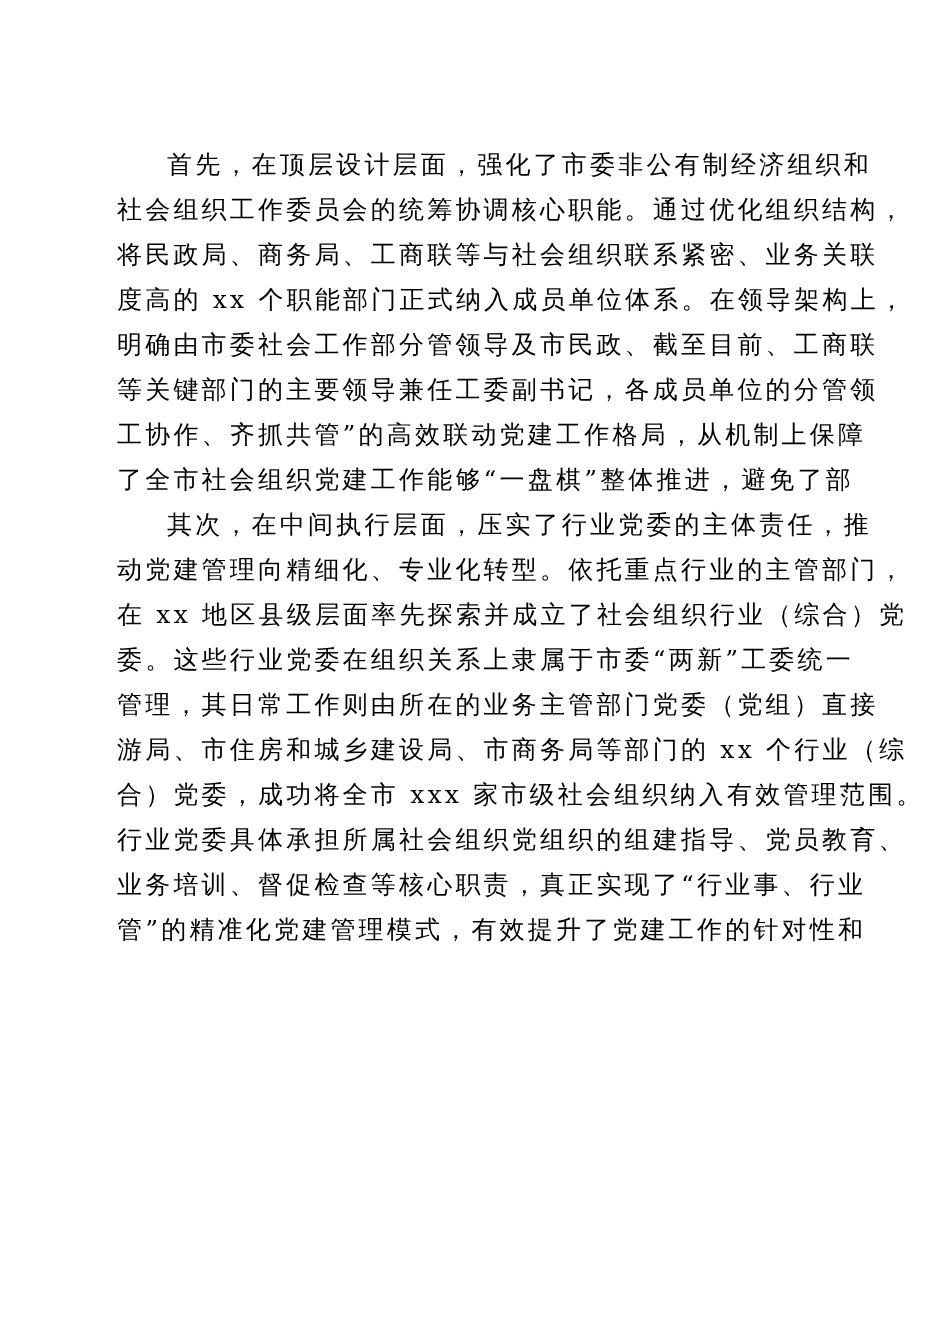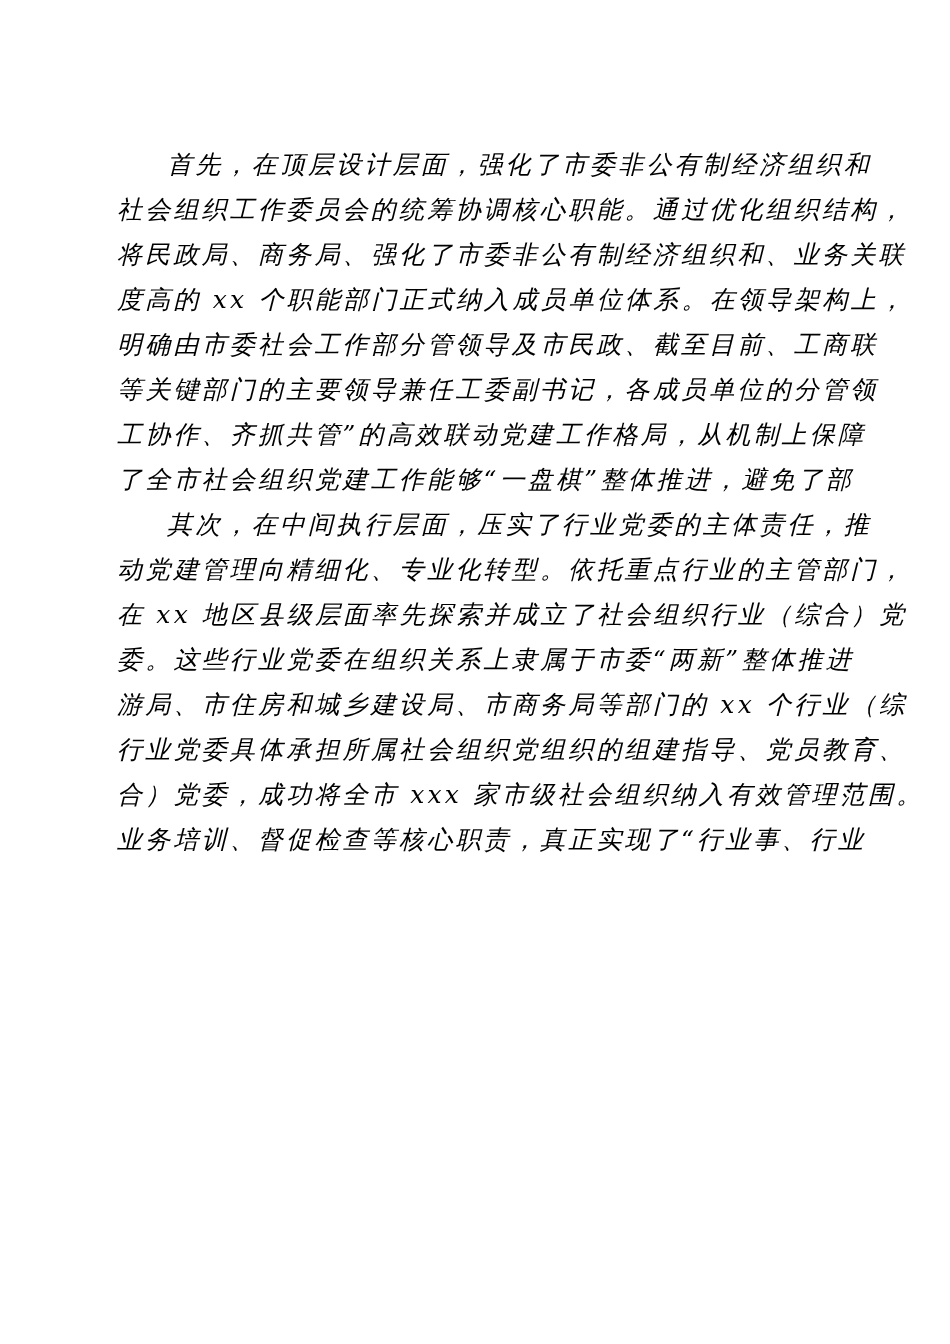--- a/index.html
+++ b/index.html
@@ -28,48 +28,49 @@
       left: 117px;
       top: 142px;
       width: 720px;
     }
     .line {
       height: 45px;
       line-height: 45px;
       font-size: 25px;
       white-space: nowrap;
       letter-spacing: 3.2px;
-      font-style: italic;
     }
     .line.indent {
       padding-left: 50px;
     }
   </style>
 </head>
 <body>
 
 <div class="page">
   <div class="text-block">
 
     <div class="paragraph">
       <div class="line indent">首先，在顶层设计层面，强化了市委非公有制经济组织和</div>
       <div class="line">社会组织工作委员会的统筹协调核心职能。通过优化组织结构，</div>
-      <div class="line">将民政局、商务局、强化了市委非公有制经济组织和、业务关联</div>
+      <div class="line">将民政局、商务局、工商联等与社会组织联系紧密、业务关联</div>
       <div class="line">度高的 xx 个职能部门正式纳入成员单位体系。在领导架构上，</div>
       <div class="line">明确由市委社会工作部分管领导及市民政、截至目前、工商联</div>
       <div class="line">等关键部门的主要领导兼任工委副书记，各成员单位的分管领</div>
       <div class="line">工协作、齐抓共管”的高效联动党建工作格局，从机制上保障</div>
       <div class="line">了全市社会组织党建工作能够“一盘棋”整体推进，避免了部</div>
     </div>
 
     <div class="paragraph">
       <div class="line indent">其次，在中间执行层面，压实了行业党委的主体责任，推</div>
       <div class="line">动党建管理向精细化、专业化转型。依托重点行业的主管部门，</div>
       <div class="line">在 xx 地区县级层面率先探索并成立了社会组织行业（综合）党</div>
-      <div class="line">委。这些行业党委在组织关系上隶属于市委“两新”整体推进</div>
+      <div class="line">委。这些行业党委在组织关系上隶属于市委“两新”工委统一</div>
+      <div class="line">管理，其日常工作则由所在的业务主管部门党委（党组）直接</div>
       <div class="line">游局、市住房和城乡建设局、市商务局等部门的 xx 个行业（综</div>
+      <div class="line">合）党委，成功将全市 xxx 家市级社会组织纳入有效管理范围。</div>
       <div class="line">行业党委具体承担所属社会组织党组织的组建指导、党员教育、</div>
-      <div class="line">合）党委，成功将全市 xxx 家市级社会组织纳入有效管理范围。</div>
       <div class="line">业务培训、督促检查等核心职责，真正实现了“行业事、行业</div>
+      <div class="line">管”的精准化党建管理模式，有效提升了党建工作的针对性和</div>
     </div>
 
   </div>
 </div>
 
 </body></html>

